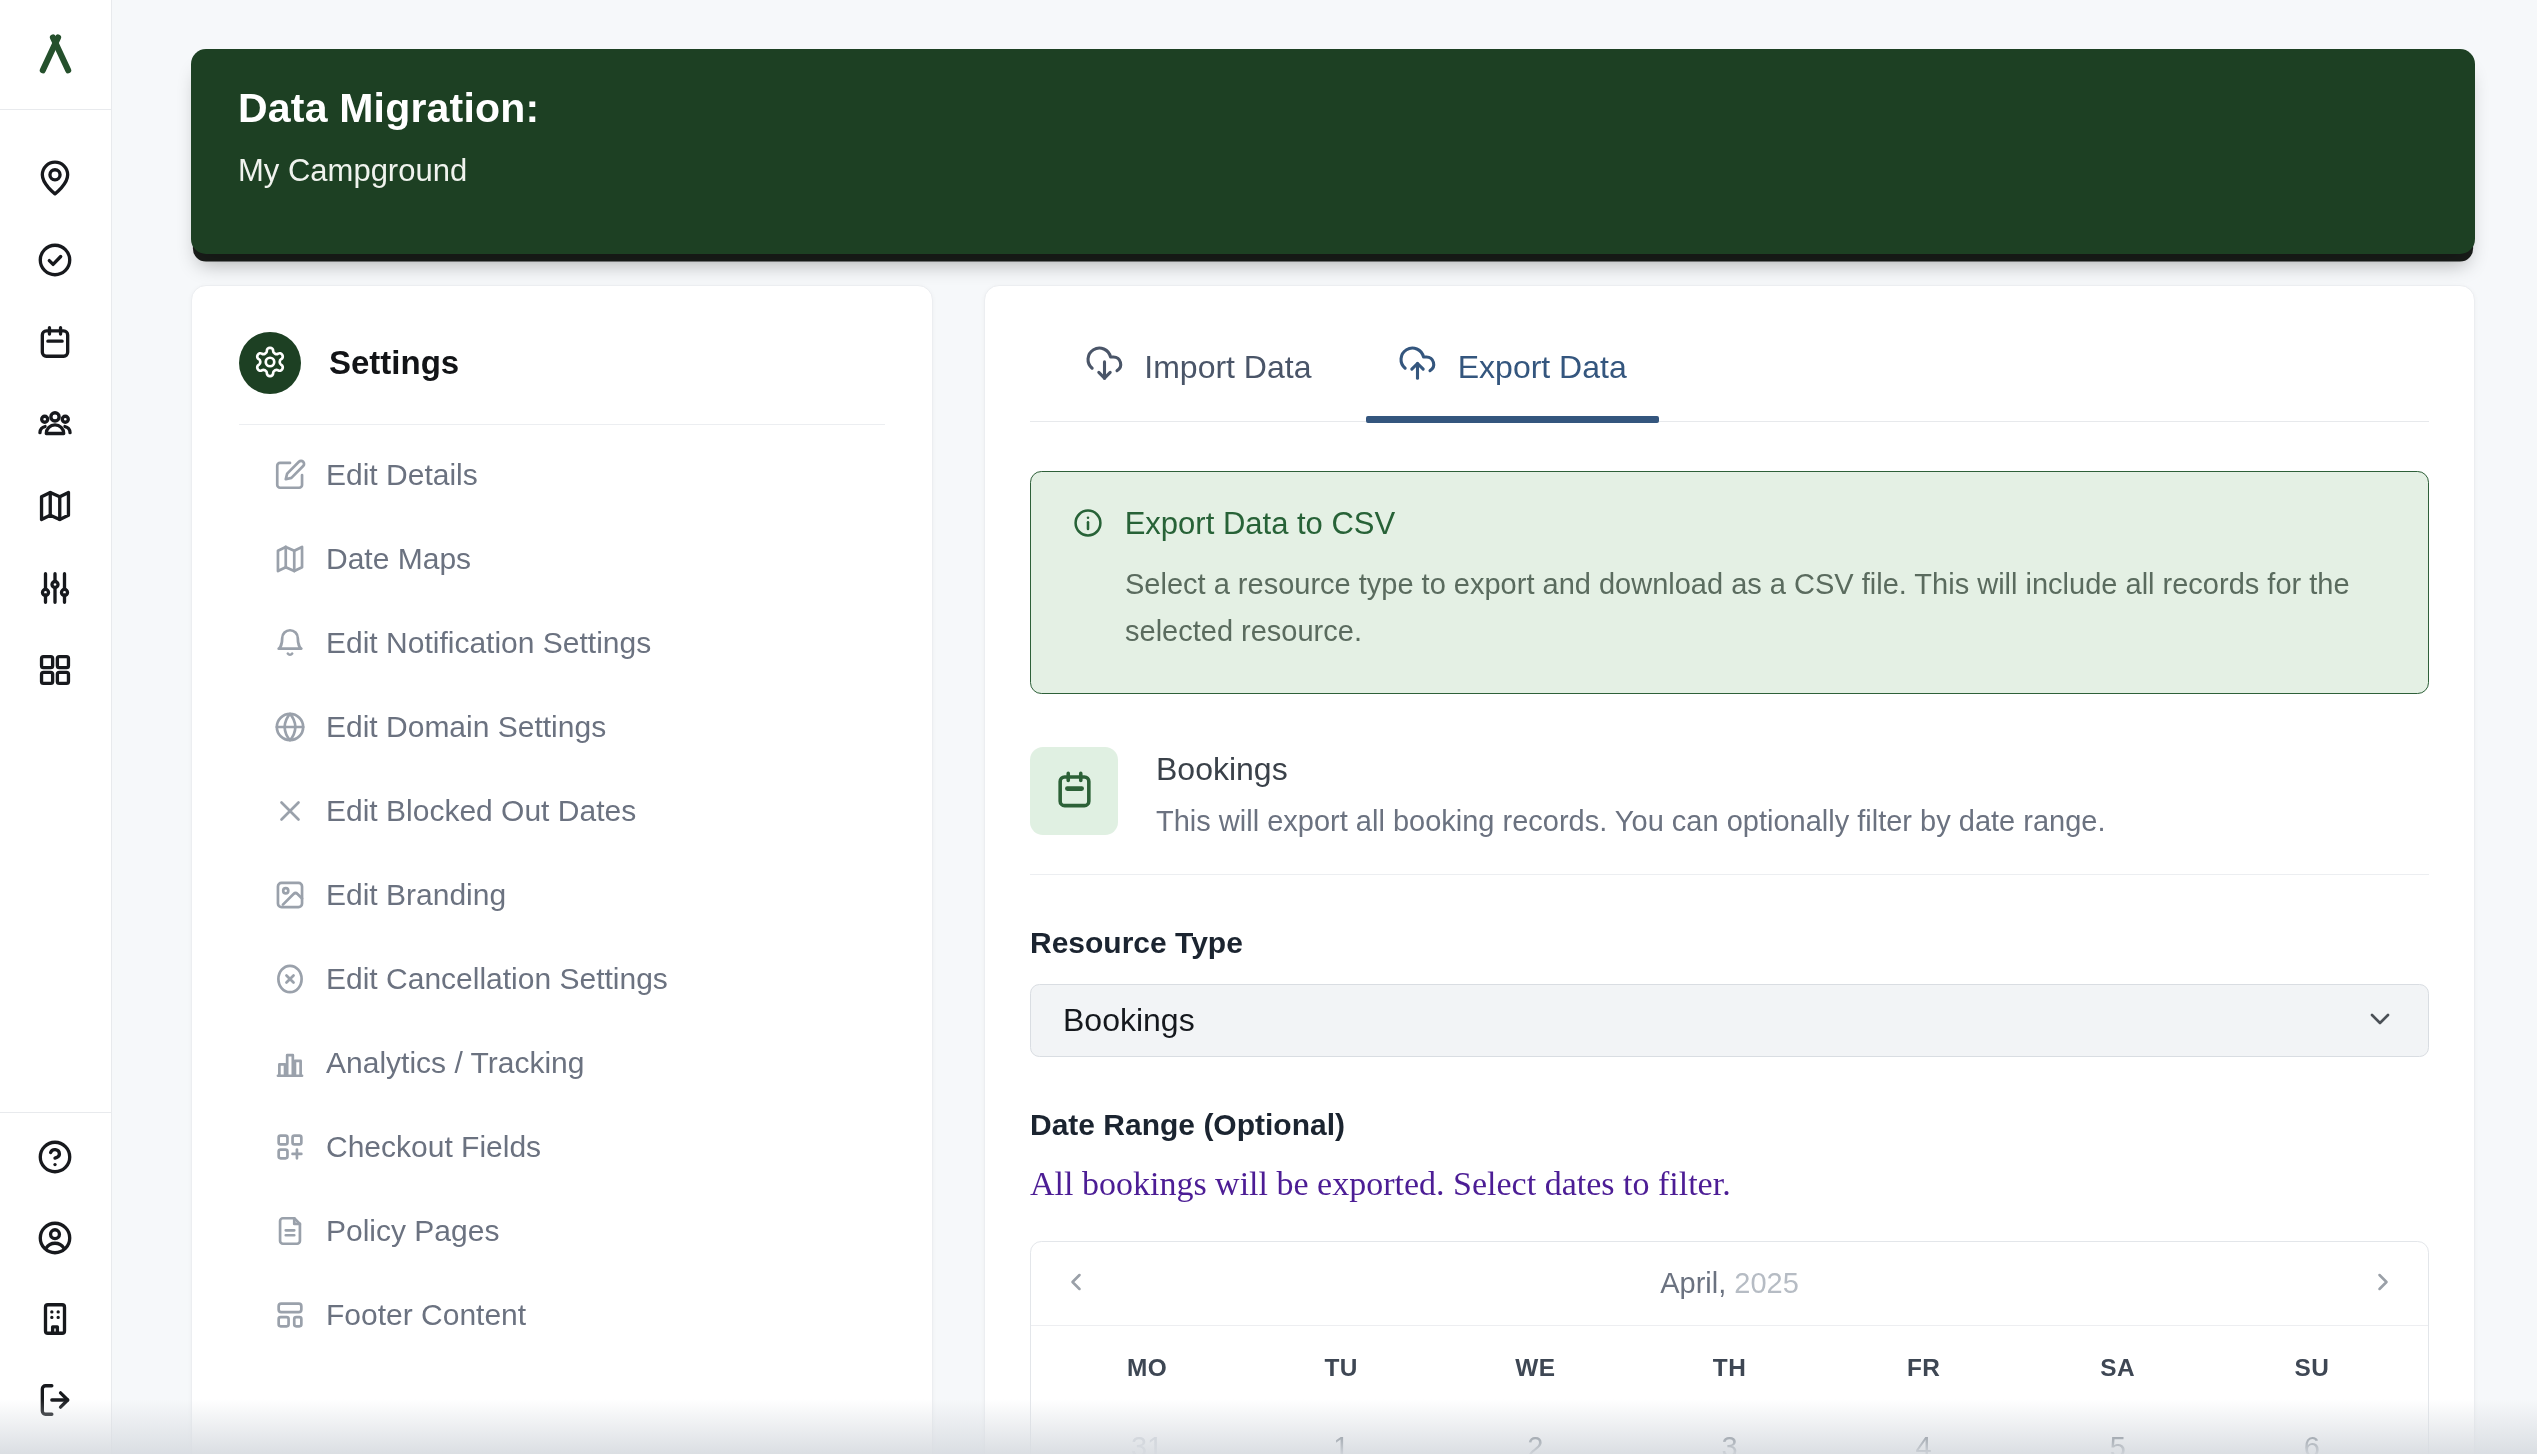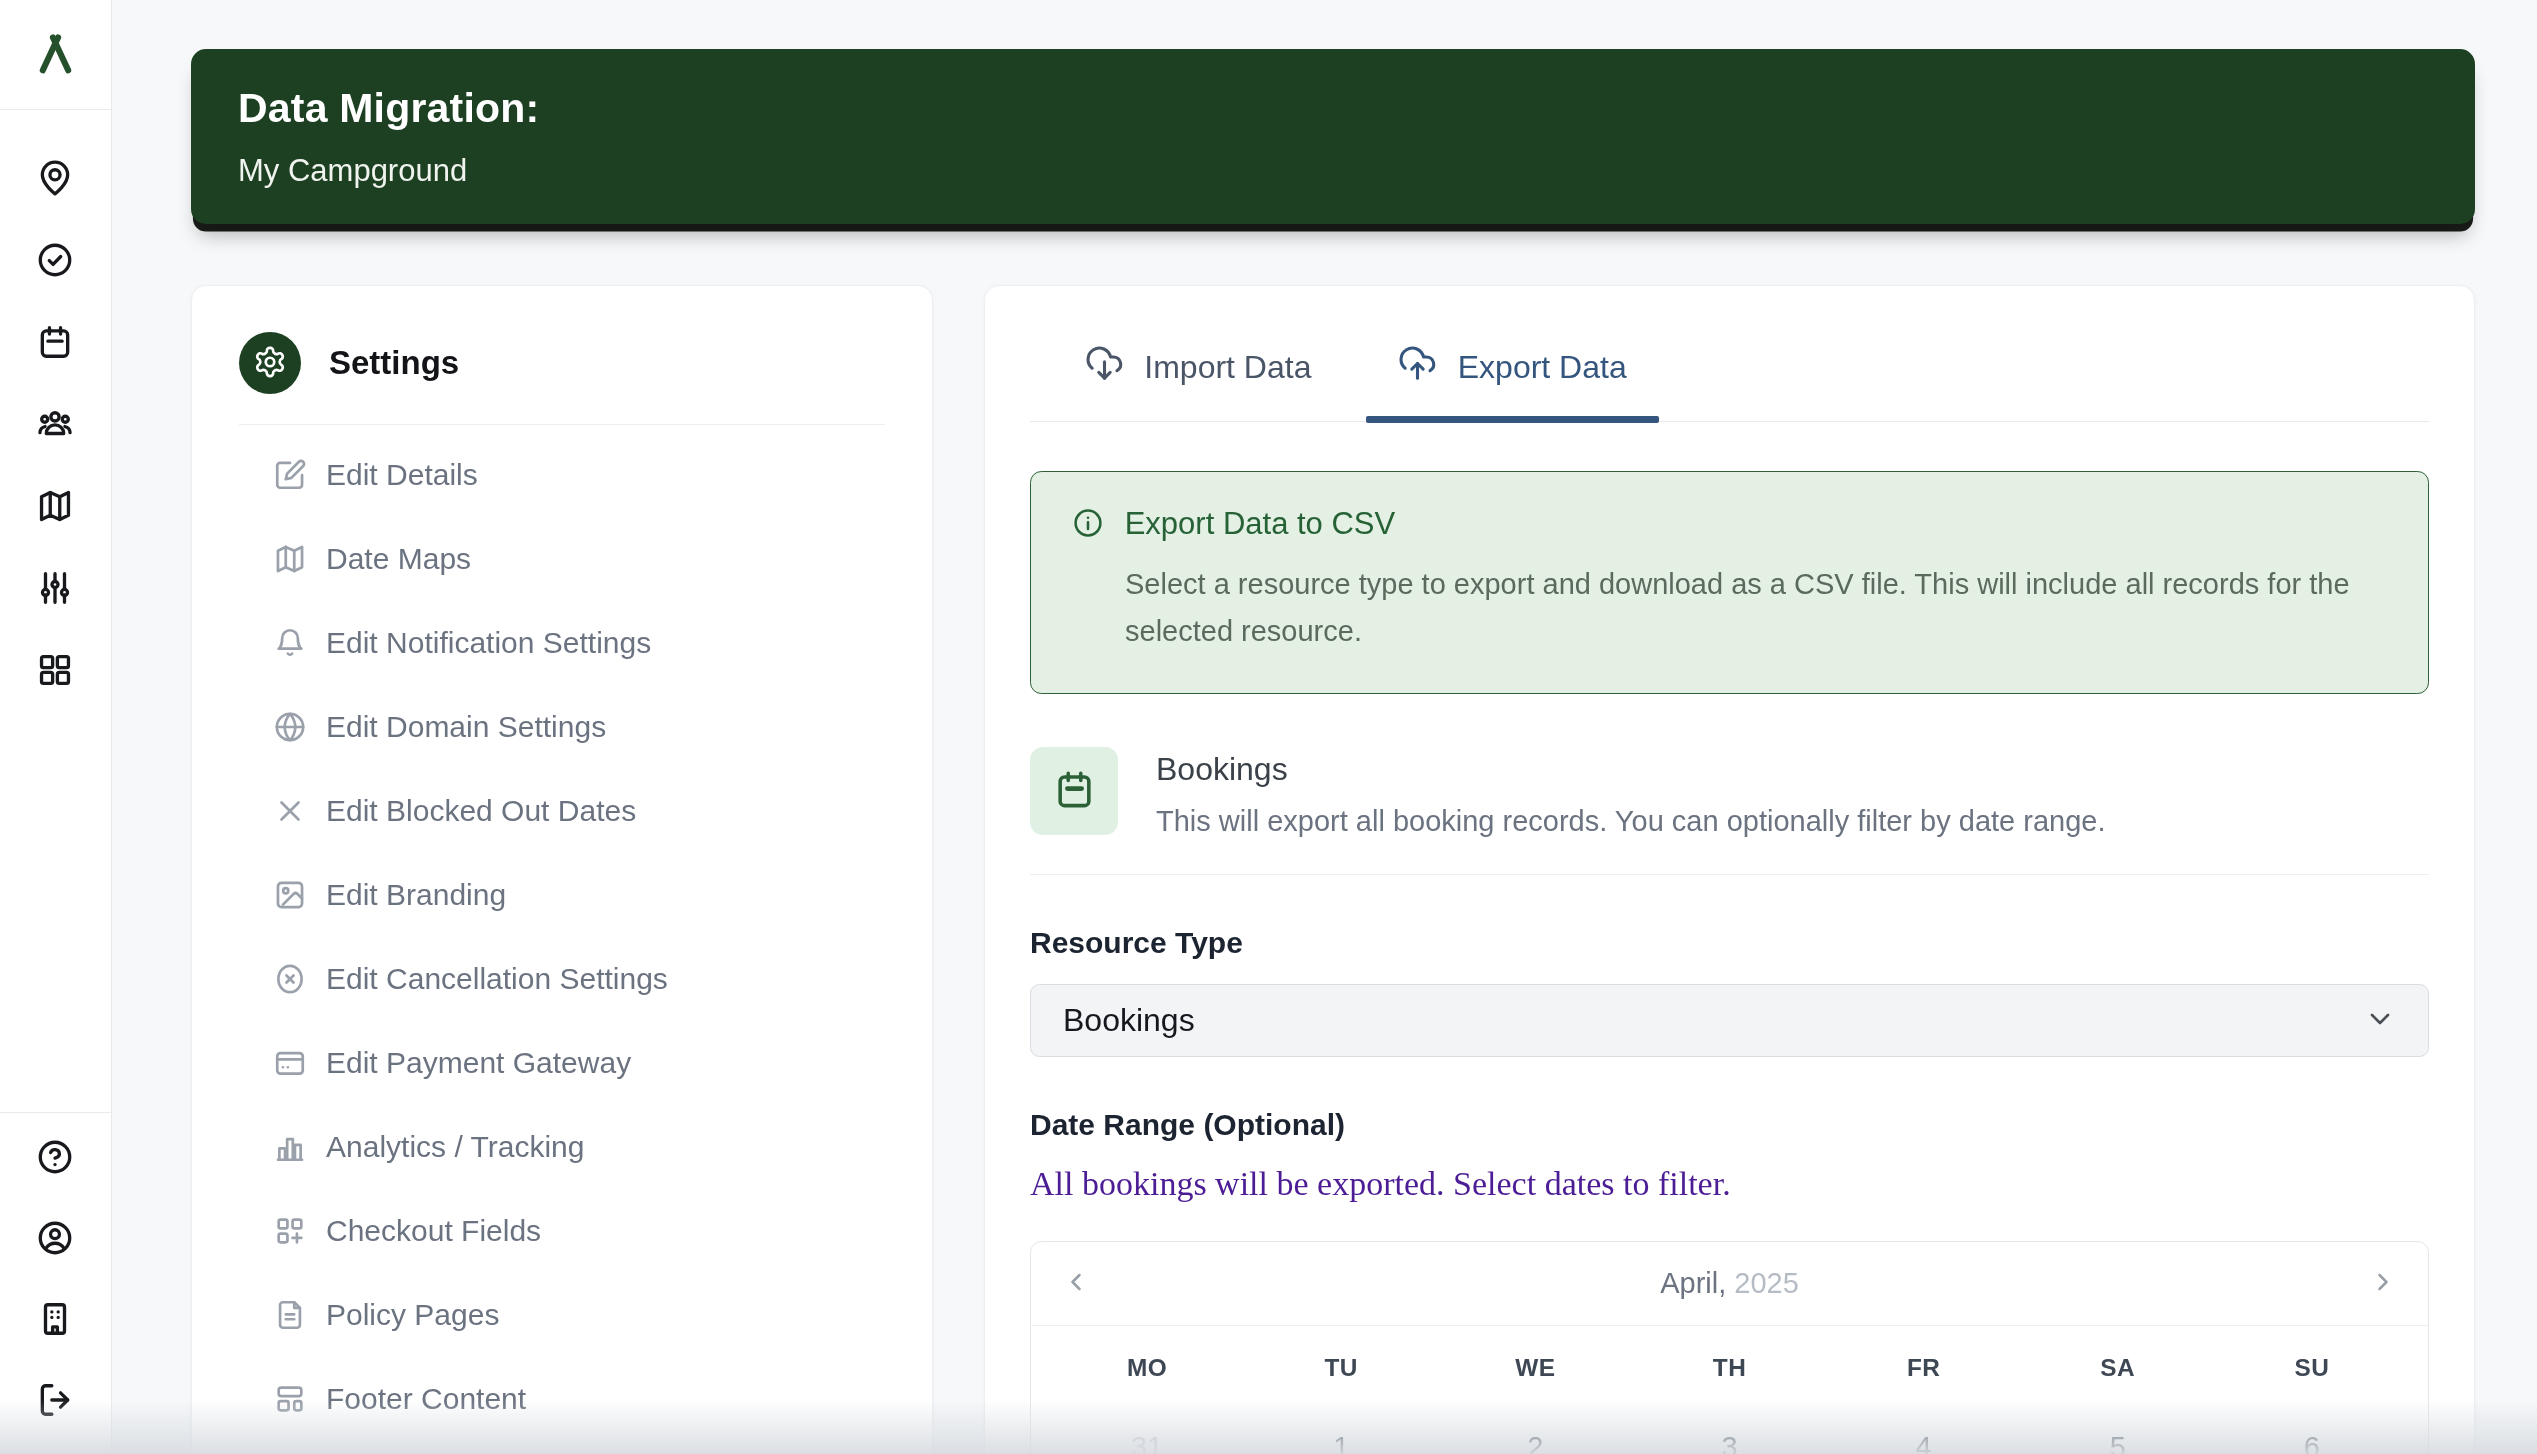--- a/index.html
+++ b/index.html
@@ -14,21 +14,21 @@
   .rail-group{position:absolute;left:0;right:1.9px;display:flex;flex-direction:column;
               align-items:center;}
   .rail-group.top{top:160px;gap:43px;}
   .rail-divider{position:absolute;top:1112px;left:0;width:111px;border-top:1.9px solid #e8eaed;}
   .rail-group.bottom{top:1139px;gap:42px;}
   .rail-btn{width:39px;height:39px;display:flex;align-items:center;justify-content:center;
             color:#17191d;cursor:pointer;}
   .rail-btn svg{width:38px;height:38px;}
 
   
-  .banner{position:absolute;left:191px;top:49px;width:2284px;height:175px;background:#1d4023;
+  .banner{position:absolute;left:191px;top:49px;width:2284px;height:205px;background:#1d4023;
           border-radius:15px;padding:36px 0 0 47px;box-sizing:border-box;
           box-shadow:0 9.4px 0 -1.9px rgba(7,10,7,.92),0 17px 20.7px -7.5px rgba(0,0,0,.30);z-index:2;}
   .banner-title{color:#ffffff;font-size:41px;font-weight:bold;letter-spacing:0.2px;}
   .banner-sub{color:#f0f3ee;font-size:31px;font-weight:normal;margin-top:20.7px;}
 
   
   .card{position:absolute;top:285px;background:#fff;border:1.9px solid #eceef1;border-radius:15px;
         box-sizing:border-box;box-shadow:0 1.9px 5.6px rgba(20,30,40,.04);}
   .settings-card{left:191px;width:742px;height:1335px;}
   .main-card{left:984px;width:1491px;height:1335px;padding:0 45px;}
@@ -282,28 +282,20 @@
               <path d="m20.5 14.5-3.2-3.2a2 2 0 0 0-2.8 0L7 18.8"></path>
             </svg></span>
         <span>Edit Branding</span>
       </div>
       <div class="s-item">
         <span><svg viewBox="0 0 24 24" fill="none" stroke="currentColor" stroke-width="1.9" stroke-linecap="round">
               <ellipse cx="12" cy="12" rx="8.2" ry="9.3"></ellipse>
               <path d="m9.5 9.5 5 5M14.5 9.5l-5 5"></path>
             </svg></span>
         <span>Edit Cancellation Settings</span>
-      </div>
-      <div class="s-item">
-        <span><svg viewBox="0 0 24 24" fill="none" stroke="currentColor" stroke-width="1.9" stroke-linecap="round" stroke-linejoin="round">
-              <rect x="3" y="5" width="18" height="14.5" rx="2.2"></rect>
-              <path d="M3 9.5h18"></path>
-              <path d="M7 15h.01M10.5 15h.01"></path>
-            </svg></span>
-        <span>Edit Payment Gateway</span>
       </div>
       <div class="s-item">
         <span><svg viewBox="0 0 24 24" fill="none" stroke="currentColor" stroke-width="1.9" stroke-linecap="round" stroke-linejoin="round">
               <path d="M4.5 21v-8h4v8"></path>
               <path d="M10 21V6.5h4V21"></path>
               <path d="M15.5 21V10.5h4V21"></path>
               <path d="M3.5 21h17"></path>
             </svg></span>
         <span>Analytics / Tracking</span>
       </div>

